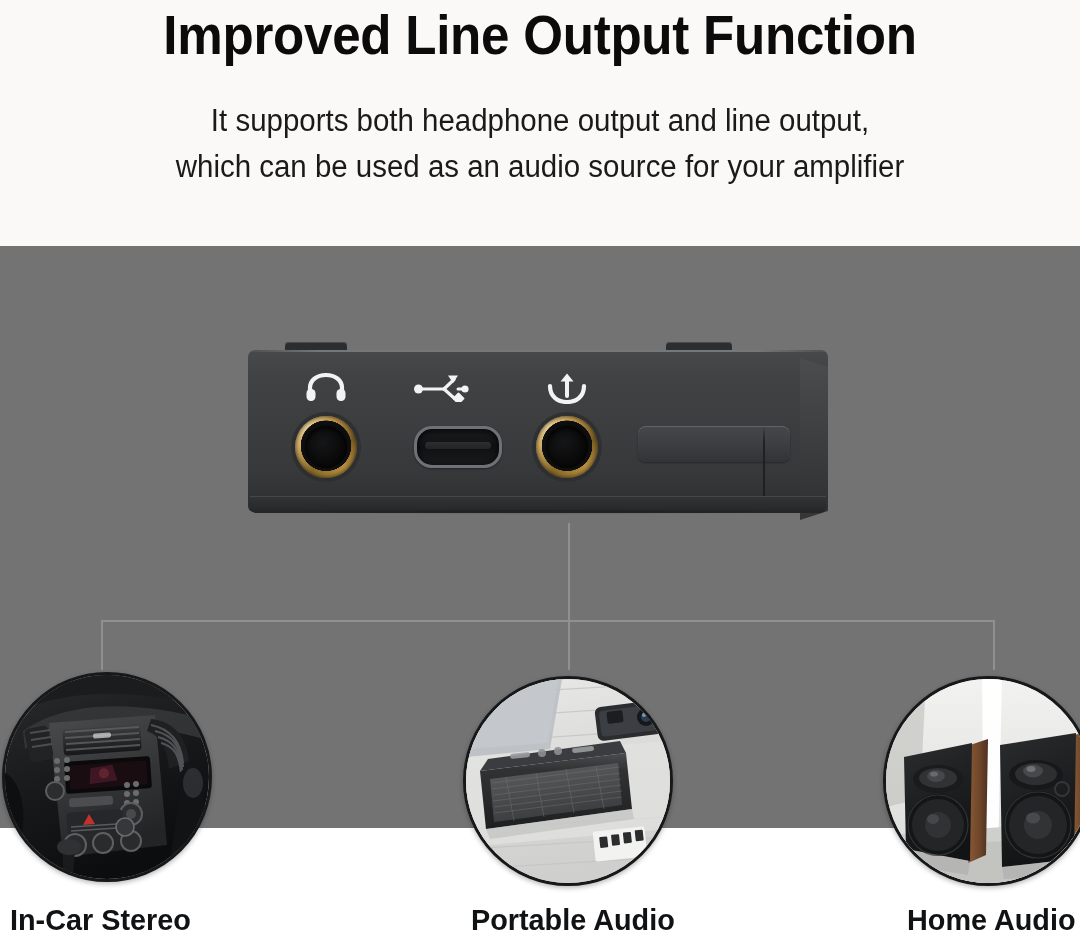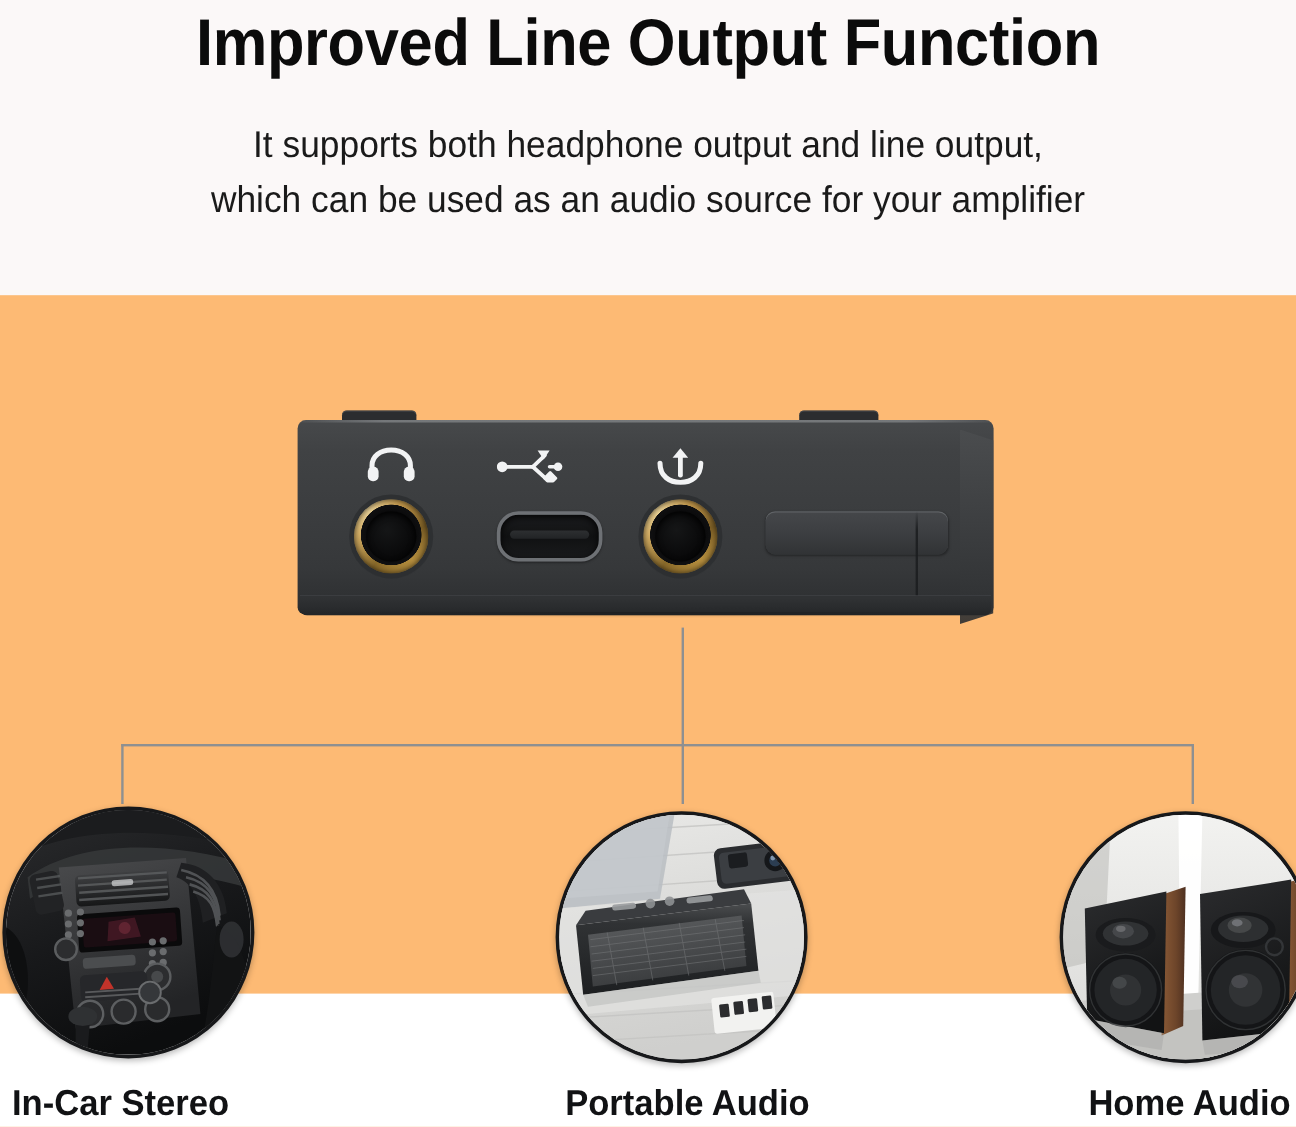--- a/index.html
+++ b/index.html
@@ -11,21 +11,21 @@
     height: 939px;
     overflow: hidden;
     background: #ffffff;
     font-family: "Liberation Sans", sans-serif;
     -webkit-font-smoothing: antialiased;
   }
   .page {
     position: relative;
     width: 1080px;
     height: 828px;
-    background: #fdba74;
+    background: #737373;
   }
 
   
   .header-band {
     position: absolute;
     left: 0; top: 0;
     width: 1080px;
     height: 246px;
     background: #fbf8f8;
   }

